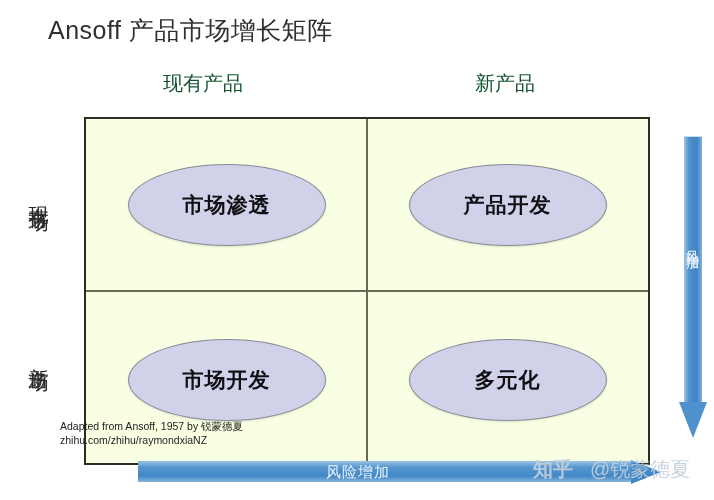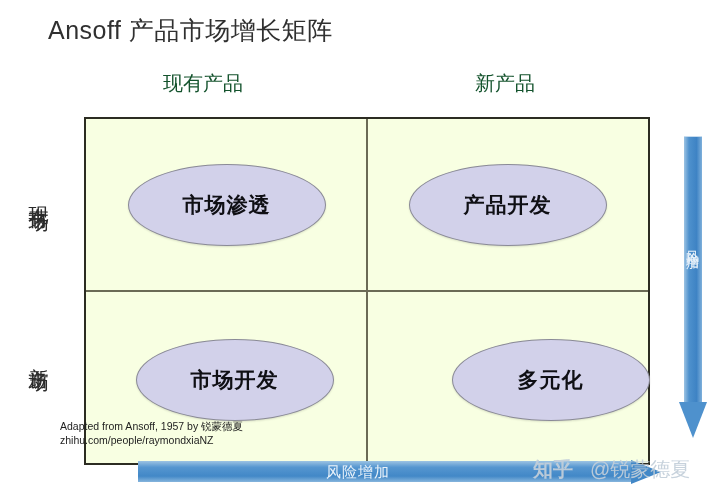--- a/index.html
+++ b/index.html
@@ -90,22 +90,22 @@
     position: absolute;
     width: 50%;
     height: 50%;
     display: flex;
     align-items: center;
     justify-content: center;
     box-sizing: border-box;
   }
   #quadrant-market-penetration { left: 0; top: 0; }
   #quadrant-product-development { left: 50%; top: 0; }
-  #quadrant-market-development { left: 8px; top: 50%; }
-  #quadrant-diversification { left: 50%; top: 50%; margin-left: 43px; }
+  #quadrant-market-development { left: 0; top: 50%; }
+  #quadrant-diversification { left: 50%; top: 50%; }
 
   .ellipse {
     width: 196px;
     height: 80px;
     border-radius: 50%;
     background: #d2d1ea;
     border: 1.5px solid #8a8a96;
     display: flex;
     align-items: center;
     justify-content: center;
@@ -261,21 +261,21 @@
   <div id="quadrant-diversification" class="quadrant">
     <div class="ellipse">
       <span class="ellipse-label">多元化</span>
     </div>
   </div>
 
 </div>
 
 <div id="attribution">
   <div>Adapted from Ansoff, 1957 by 锐蒙德夏</div>
-  <div>zhihu.com/people/raymondxiaNZ</div>
+  <div>zhihu.com/zhihu/raymondxiaNZ</div>
 </div>
 
 <div id="arrow-risk-vertical">
   <div class="shaft"></div>
   <div class="head"></div>
   <div id="arrow-vertical-label">风险增加</div>
 </div>
 
 <div id="arrow-risk-horizontal">
   <div class="shaft"></div>

